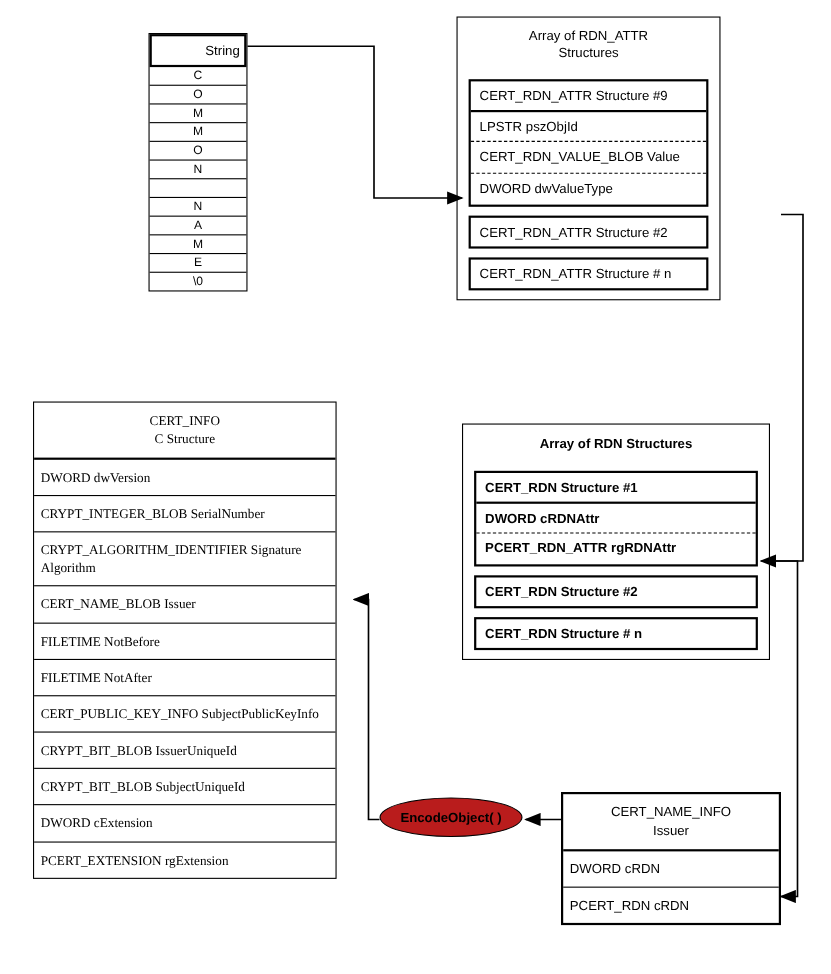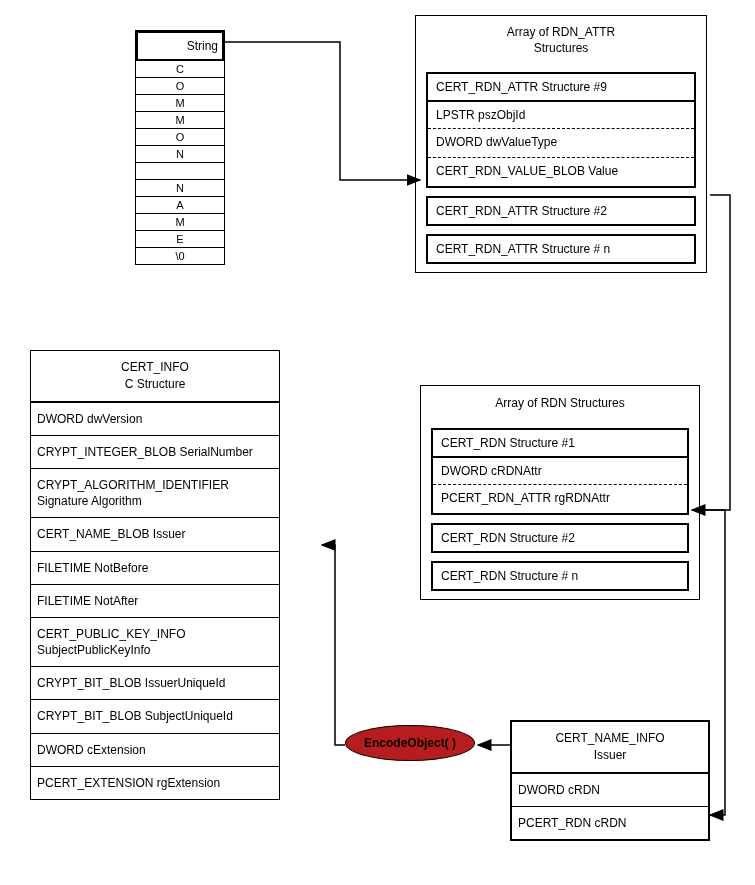--- a/index.html
+++ b/index.html
@@ -105,50 +105,50 @@
   <div class="cell">O</div>
   <div class="cell">N</div>
   <div class="cell">&nbsp;</div>
   <div class="cell">N</div>
   <div class="cell">A</div>
   <div class="cell">M</div>
   <div class="cell">E</div>
   <div class="cell">\0</div>
 </div>
 
-<div class="box" style="left:415px; top:15px; width:292px;">
+<div class="box" style="left:415px; top:15px; width:240px;">
   <div class="container-label" style="white-space:pre-line; line-height:1.35; padding:8px 4px;">Array of RDN_ATTR
 Structures</div>
   <div class="inner-box">
     <div class="inner-header">CERT_RDN_ATTR Structure #9</div>
     <div style="padding:6px 8px;">LPSTR pszObjId</div>
+    <div class="inner-row">CERT_RDN_VALUE_BLOB Value</div>
     <div class="inner-row">DWORD dwValueType</div>
-    <div class="inner-row">CERT_RDN_VALUE_BLOB Value</div>
   </div>
   <div class="slim-box">CERT_RDN_ATTR Structure #2</div>
   <div class="slim-box">CERT_RDN_ATTR Structure # n</div>
 </div>
 
-<div class="box" style="left:30px; top:350px; width:250px;">
+<div class="box" style="left:30px; top:365px; width:276px;font-family:Liberation Serif, serif;">
   <div class="header2" style="white-space:pre-line; padding:8px 4px;">CERT_INFO
 C Structure</div>
   <div class="row first">DWORD dwVersion</div>
   <div class="row">CRYPT_INTEGER_BLOB SerialNumber</div>
   <div class="row">CRYPT_ALGORITHM_IDENTIFIER Signature Algorithm</div>
   <div class="row">CERT_NAME_BLOB Issuer</div>
   <div class="row">FILETIME NotBefore</div>
   <div class="row">FILETIME NotAfter</div>
   <div class="row">CERT_PUBLIC_KEY_INFO SubjectPublicKeyInfo</div>
   <div class="row">CRYPT_BIT_BLOB IssuerUniqueId</div>
   <div class="row">CRYPT_BIT_BLOB SubjectUniqueId</div>
   <div class="row">DWORD cExtension</div>
   <div class="row">PCERT_EXTENSION rgExtension</div>
 </div>
 
-<div class="box" style="left:420px; top:385px; width:280px;">
+<div class="box" style="left:420px; top:385px; width:280px;font-weight:bold;">
   <div class="container-label" style="padding:10px 4px;">Array of RDN  Structures</div>
   <div class="inner-box">
     <div class="inner-header">CERT_RDN Structure #1</div>
     <div style="padding:6px 8px;">DWORD  cRDNAttr</div>
     <div class="inner-row">PCERT_RDN_ATTR  rgRDNAttr</div>
   </div>
   <div class="slim-box">CERT_RDN Structure #2</div>
   <div class="slim-box">CERT_RDN Structure # n</div>
 </div>
 

